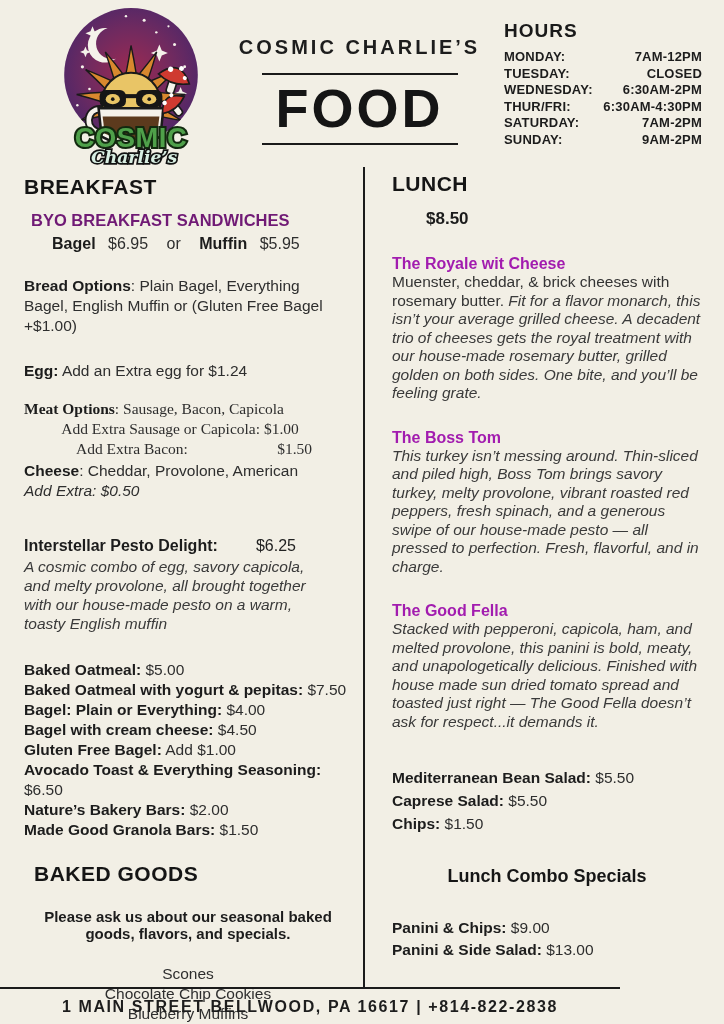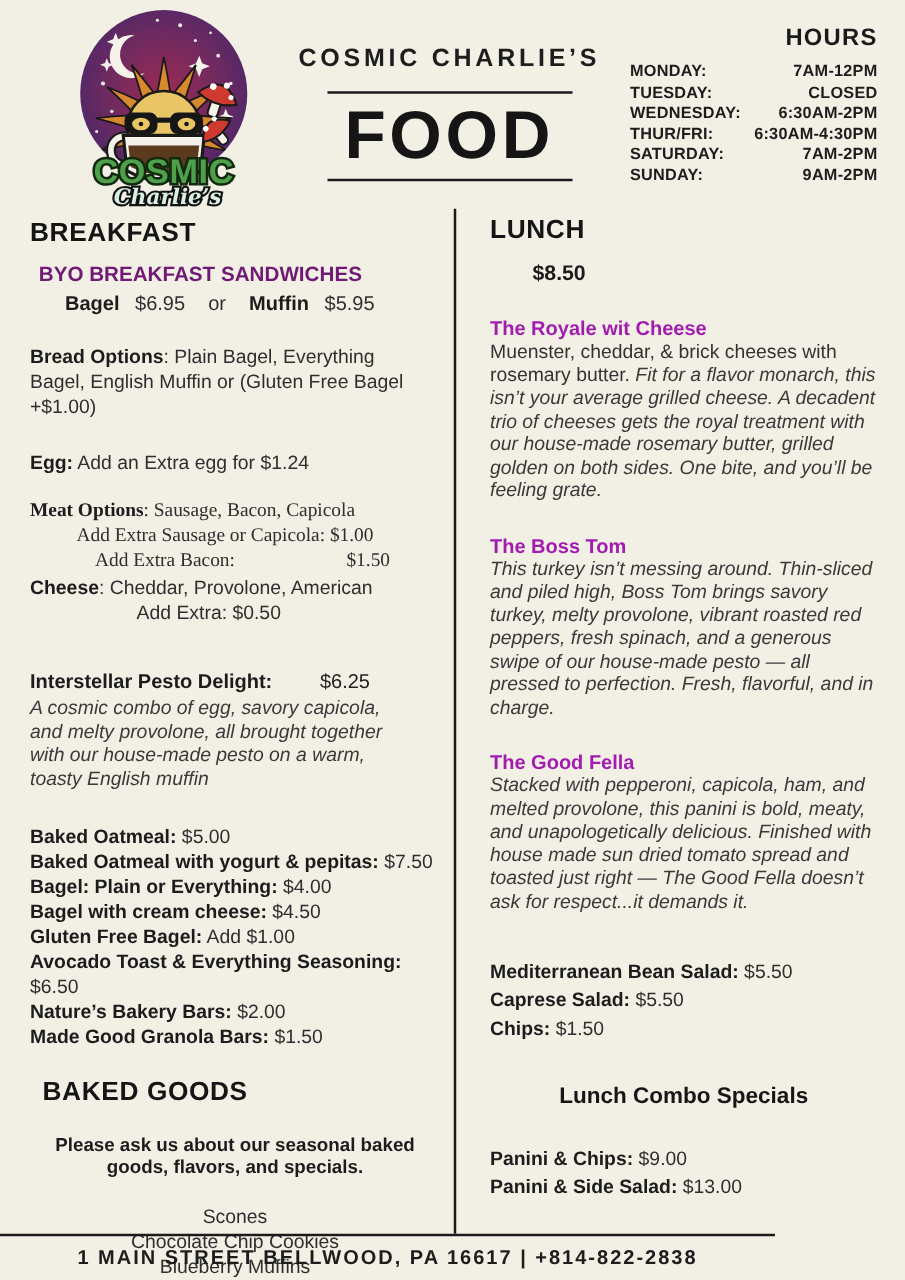--- a/index.html
+++ b/index.html
@@ -11,21 +11,21 @@
   }
   
   .header { position:absolute; top:0; left:0; width:724px; height:167px; display:flex; }
   .logo-wrap { width:215px; padding:4px 0 0 52px; }
   .title-block { flex:1; text-align:center; padding-top:36px; }
   .brand { font-size:20px; font-weight:bold; letter-spacing:3px; color:#1d1d1d; white-space:nowrap; }
   .rule { width:196px; height:0; border-top:2.5px solid #1a1a1a; margin:14px auto 6px auto; }
   .rule.bottom { margin-top:8px; }
   .food-title { font-size:54px; font-weight:bold; letter-spacing:3px; color:#151515; line-height:1.0; }
   .hours { width:198px; margin-right:22px; padding-top:20px; }
-  .hours-title { text-align:right; font-size:19px; font-weight:bold; letter-spacing:1px; color:#1a1a1a; margin-bottom:7px; }
+  .hours-title { text-align:left; font-size:19px; font-weight:bold; letter-spacing:1px; color:#1a1a1a; margin-bottom:7px; }
   .hours-row { display:flex; justify-content:space-between; font-size:13px; font-weight:bold; color:#1c1c1c; line-height:16.6px; letter-spacing:0.2px; }
   
   .divider-v { position:absolute; left:363px; top:167px; width:2px; height:820px; background:#1b1b1b; }
   .footer { position:absolute; left:0; bottom:0; width:620px; height:37px; border-top:2.5px solid #1b1b1b; display:flex; align-items:center; justify-content:center; }
   .footer-text { font-size:16px; font-weight:bold; letter-spacing:1.6px; color:#1d1d1d; }
   
   .col-left  { position:absolute; left:0;   top:167px; width:363px; height:820px; padding:8px 12px 0 24px; }
   .col-right { position:absolute; left:365px; top:167px; width:359px; height:820px; padding:5px 22px 0 27px; }
   h2.section { font-size:21px; font-weight:bold; letter-spacing:0.5px; color:#151515; }
   .sub-head { font-size:16.5px; font-weight:bold; color:#701a75; }
@@ -36,21 +36,21 @@
   .byo-title { margin:12px 0 3px 7px; }
   .bagel-line { margin-left:28px; font-size:16px; line-height:22px; }
   .bagel-line .price { margin:0 14px 0 8px; }
   .bagel-line .or { margin-right:14px; }
   .para { max-width:306px; margin-top:21px; }
   .egg-line { margin-top:25px; }
   .meat-block { margin-top:18px;font-family:Liberation Serif, serif; }
   .center-line { text-align:center; max-width:312px; }
   .bacon-row { display:flex; justify-content:space-between; width:236px; margin-left:52px; }
   .cheese-block { margin-top:2px; }
-  .cheese-extra { text-align:center; max-width:286px; }
+  .cheese-extra { text-align:left; max-width:286px;font-style:italic; }
   .pesto-block { margin-top:36px; }
   .pesto-head { display:flex; justify-content:space-between; width:272px; font-size:16px; }
   .pesto-desc { max-width:292px; font-style:italic; color:#3a3a3a; line-height:19px; margin-top:2px; }
   .bk-items { margin-top:27px; }
   .bk-items .line { line-height:20px; font-size:15.5px; }
   .baked-goods-title { margin:22px 0 0 10px; font-size:20px; }
   .bg-note { text-align:center; max-width:300px; margin:22px 0 0 14px; font-weight:bold; line-height:17px; font-size:15px; color:#1c1c1c; }
   .bg-list { text-align:center; max-width:300px; margin:22px 0 0 14px; }
   .bg-list .line { line-height:20px; }
   

